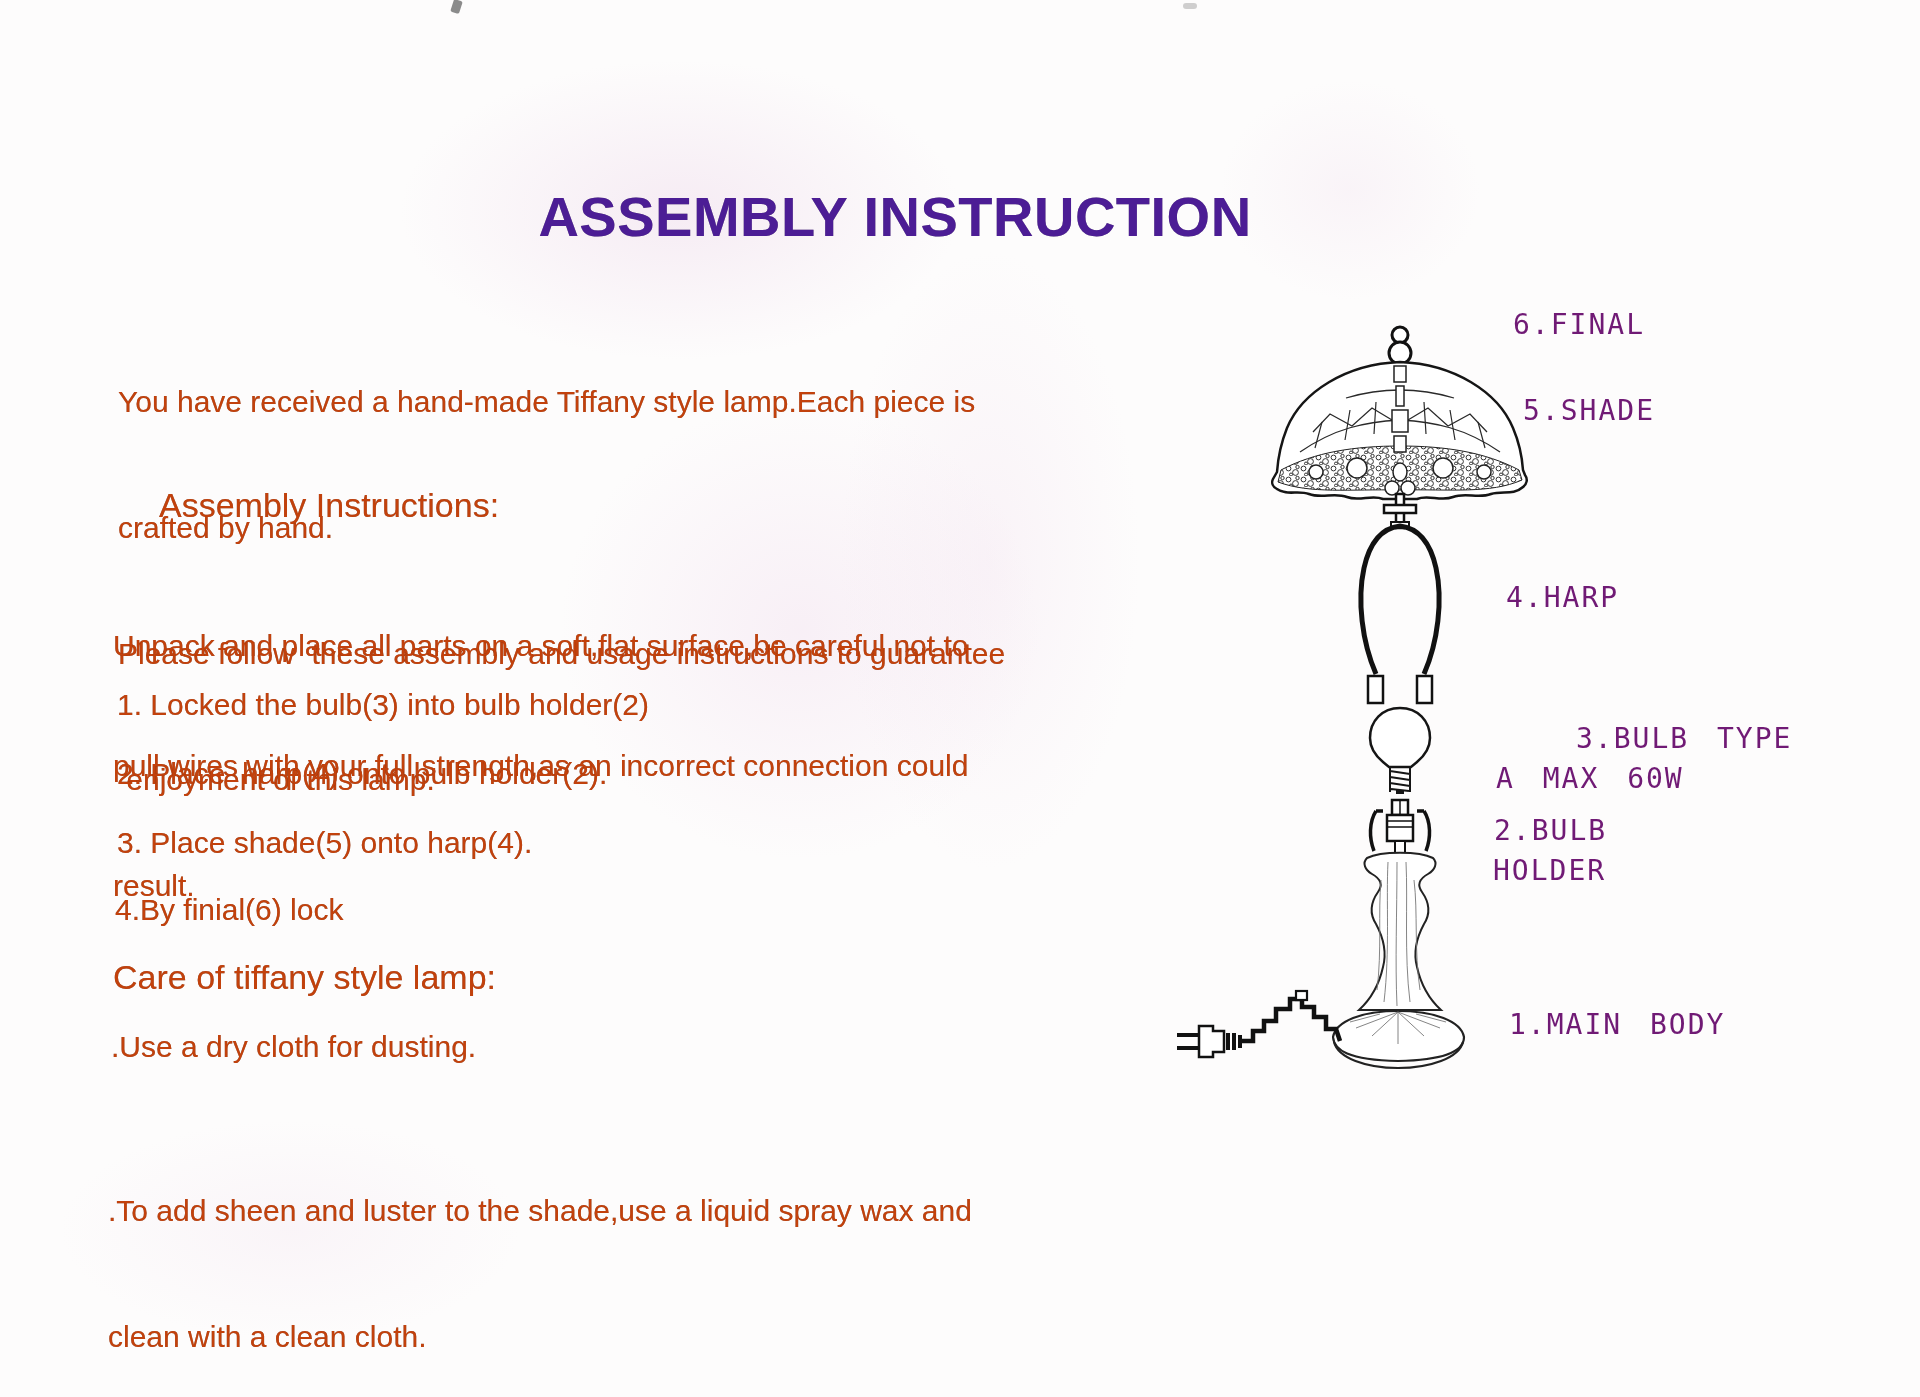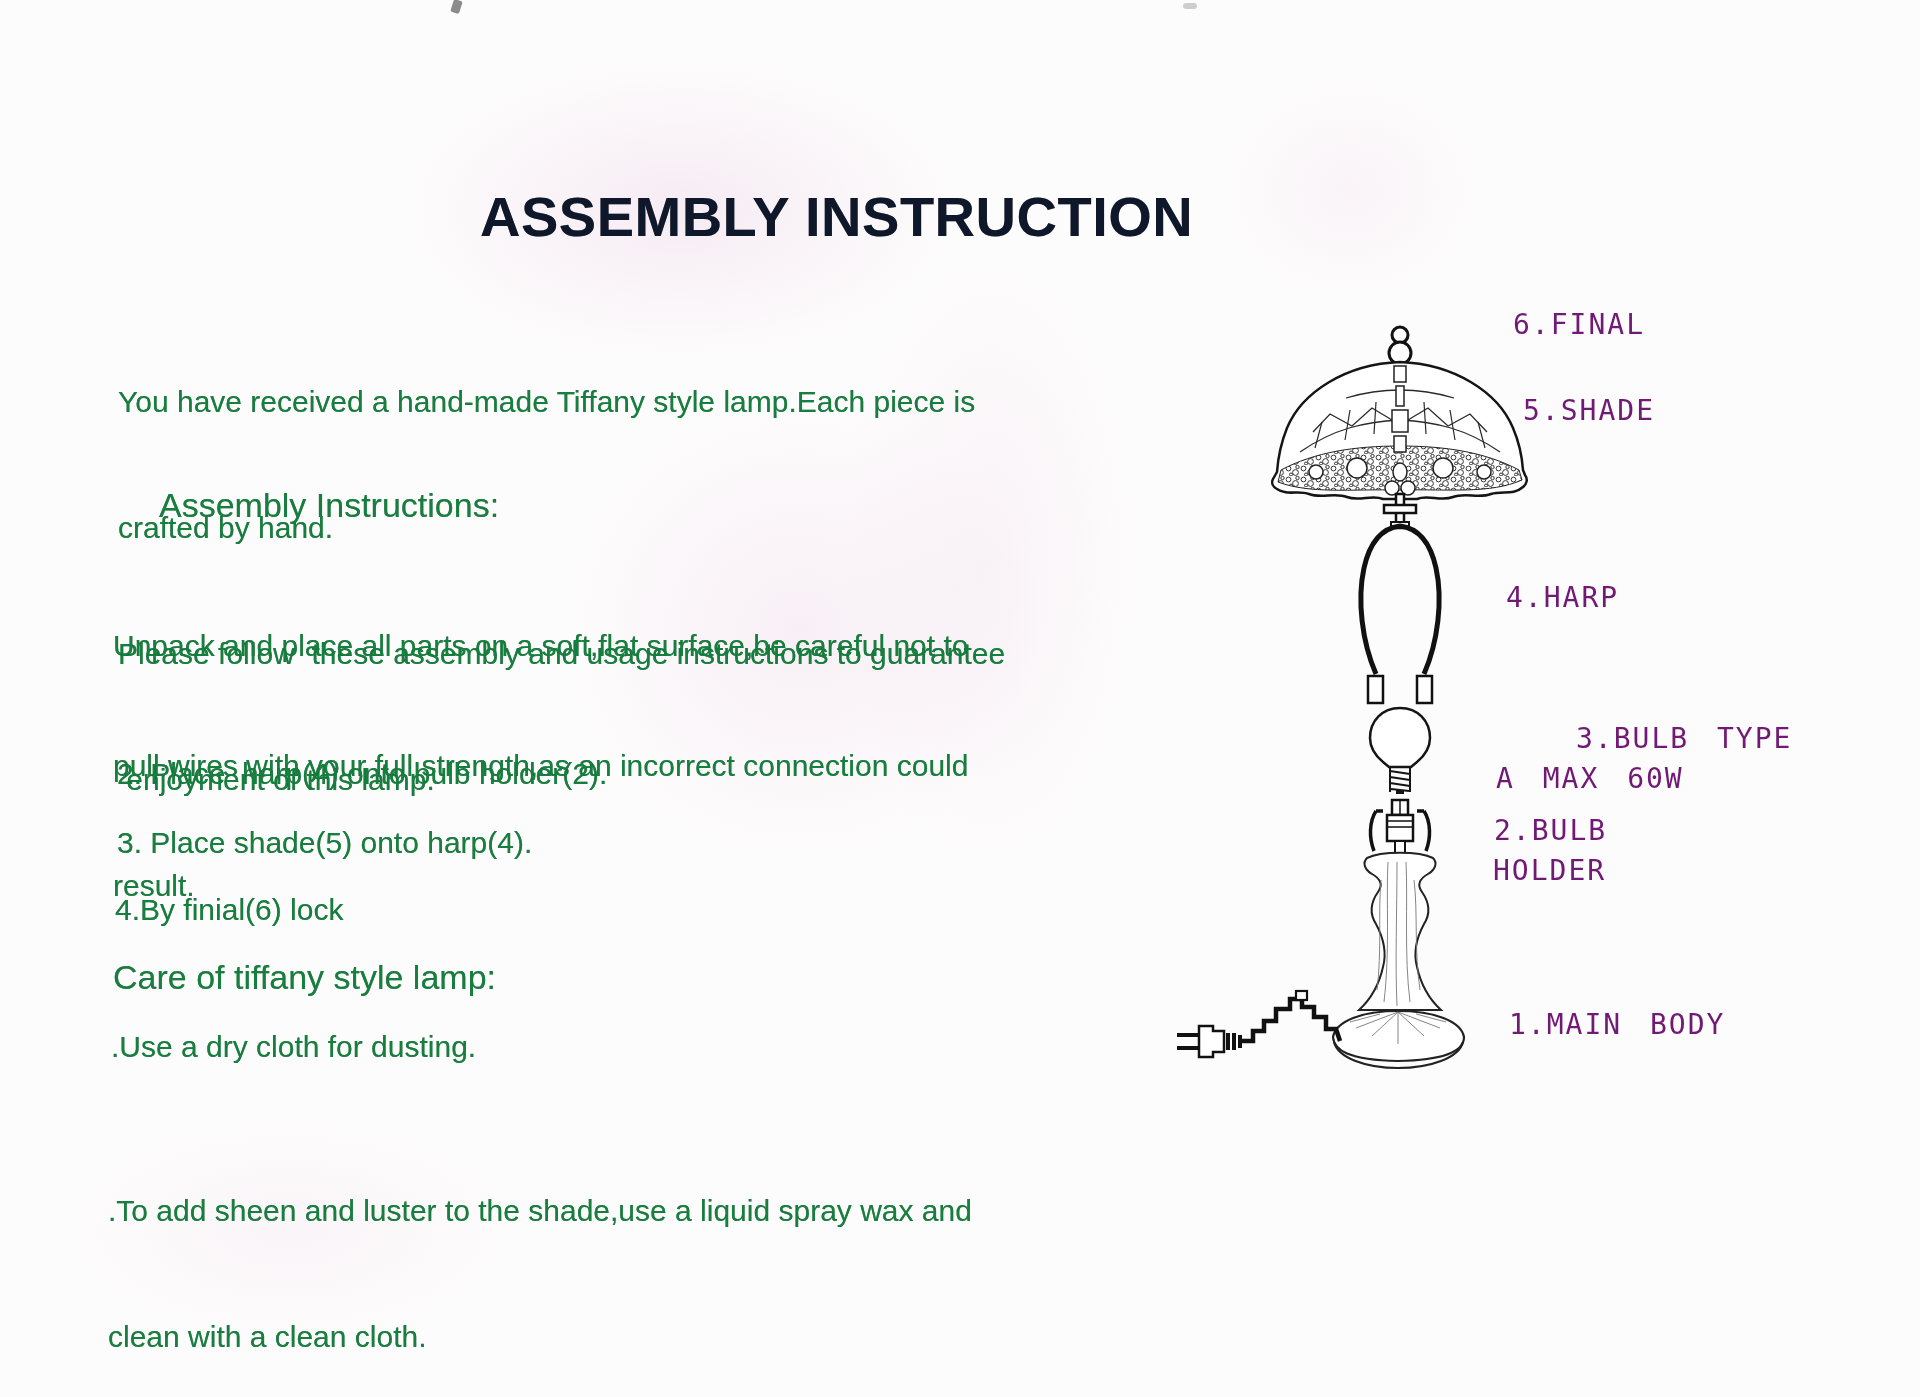--- a/index.html
+++ b/index.html
@@ -16,24 +16,24 @@
   .smudge { position:absolute; pointer-events:none; border-radius:50%; }
   .sm1 { left:400px; top:60px;  width:560px; height:300px; background:radial-gradient(closest-side, rgba(232,205,228,0.35), rgba(232,205,228,0)); }
   .sm2 { left:560px; top:400px; width:480px; height:460px; background:radial-gradient(closest-side, rgba(236,210,232,0.30), rgba(236,210,232,0)); }
   .sm3 { left:840px; top:250px; width:300px; height:620px; background:radial-gradient(closest-side, rgba(238,216,234,0.25), rgba(238,216,234,0)); }
   .sm4 { left:1220px; top:80px; width:260px; height:220px; background:radial-gradient(closest-side, rgba(236,214,232,0.22), rgba(236,214,232,0)); }
   .sm5 { left:60px;  top:1120px; width:460px; height:220px; background:radial-gradient(closest-side, rgba(238,218,234,0.22), rgba(238,218,234,0)); }
   .speck { position:absolute; background:rgba(45,45,45,0.55); }
   .speck1 { left:452px; top:0; width:9px; height:13px; border-radius:2px; transform:rotate(18deg); }
   .speck2 { left:1183px; top:3px; width:14px; height:6px; border-radius:3px; opacity:0.4; }
 
-  .doc-text { position:absolute; color:#15803d; text-shadow:0 0 0.6px rgba(25,25,25,0.45); }
+  .doc-text { position:absolute; color:#c2410c; text-shadow:0 0 0.6px rgba(25,25,25,0.45); }
   .title {
-    left:480px; top:184px; width:830px; 
-    font-size:56px; font-weight:bold; letter-spacing:0.5px; color:#0f172a;
+    left:480px; top:184px; width:830px; text-align:center;
+    font-size:56px; font-weight:bold; letter-spacing:0.5px; color:#4c1d95;
   }
   .para { font-size:30px; line-height:42px; white-space:pre; }
   .heading { font-size:34px; }
   .step { font-size:30px; white-space:pre; }
 
   .intro        { left:118px; top:297px; }
   .asm-heading  { left:115px; top:486px;margin-left:44px; }
   .asm-intro    { left:113px; top:546px; line-height:40px; }
   .step1 { left:117px; top:688px; }
   .step2 { left:117px; top:757px; }
@@ -81,20 +81,21 @@
   </div>
 
   <div class="doc-text heading asm-heading">Assembly Instructions:</div>
 
   <div class="doc-text para asm-intro">
     <div>Unpack and place all parts on a soft,flat surface,be careful not to</div>
     <div>pull wires with your full strength,as an incorrect connection could</div>
     <div>result.</div>
   </div>
 
+  <div class="doc-text step step1">1. Locked the bulb(3) into bulb holder(2)</div>
   <div class="doc-text step step2">2. Place  harp(4) onto bulb holder(2).</div>
   <div class="doc-text step step3">3. Place shade(5) onto harp(4).</div>
   <div class="doc-text step step4">4.By finial(6) lock</div>
 
   <div class="doc-text heading care-heading">Care of tiffany style lamp:</div>
   <div class="doc-text care1">.Use a dry cloth for dusting.</div>
   <div class="doc-text para care2">
     <div>.To add sheen and luster to the shade,use a liquid spray wax and</div>
     <div>clean with a clean cloth.</div>
   </div>

